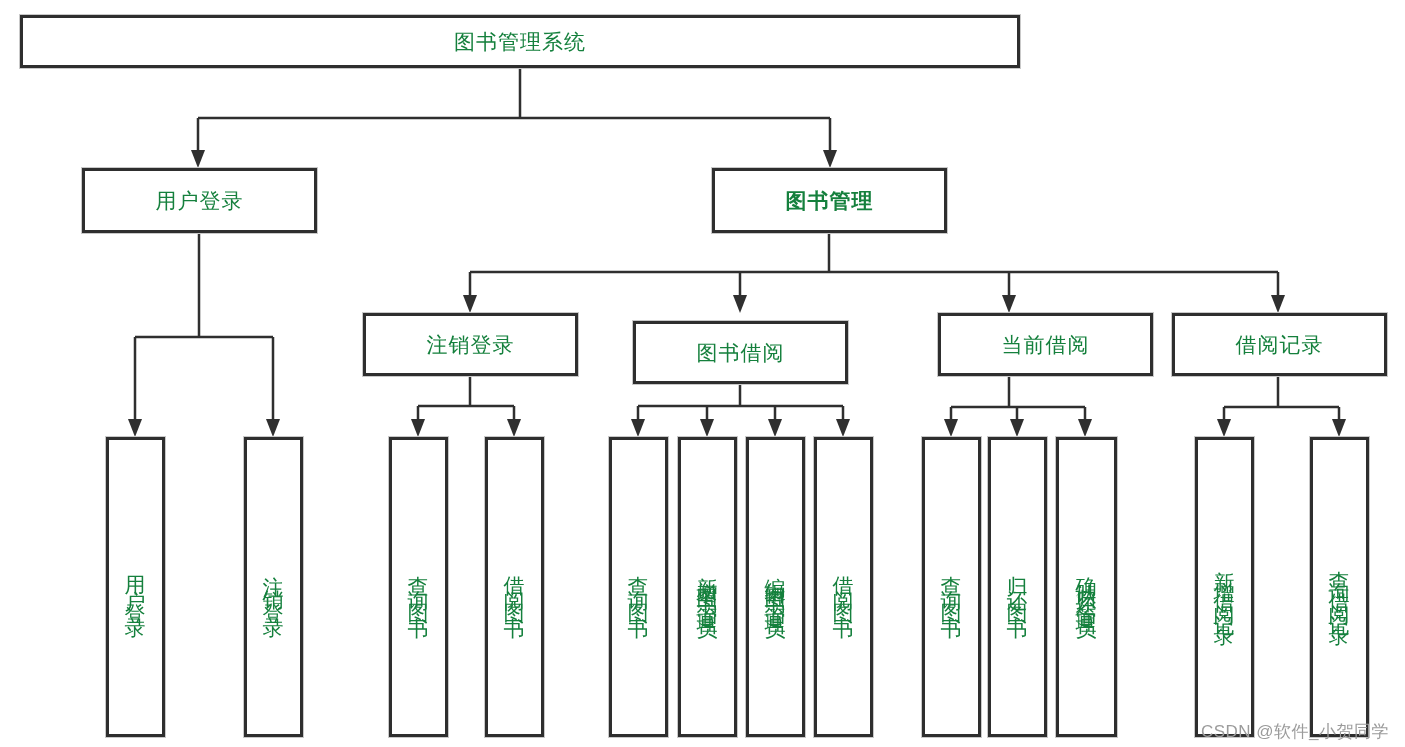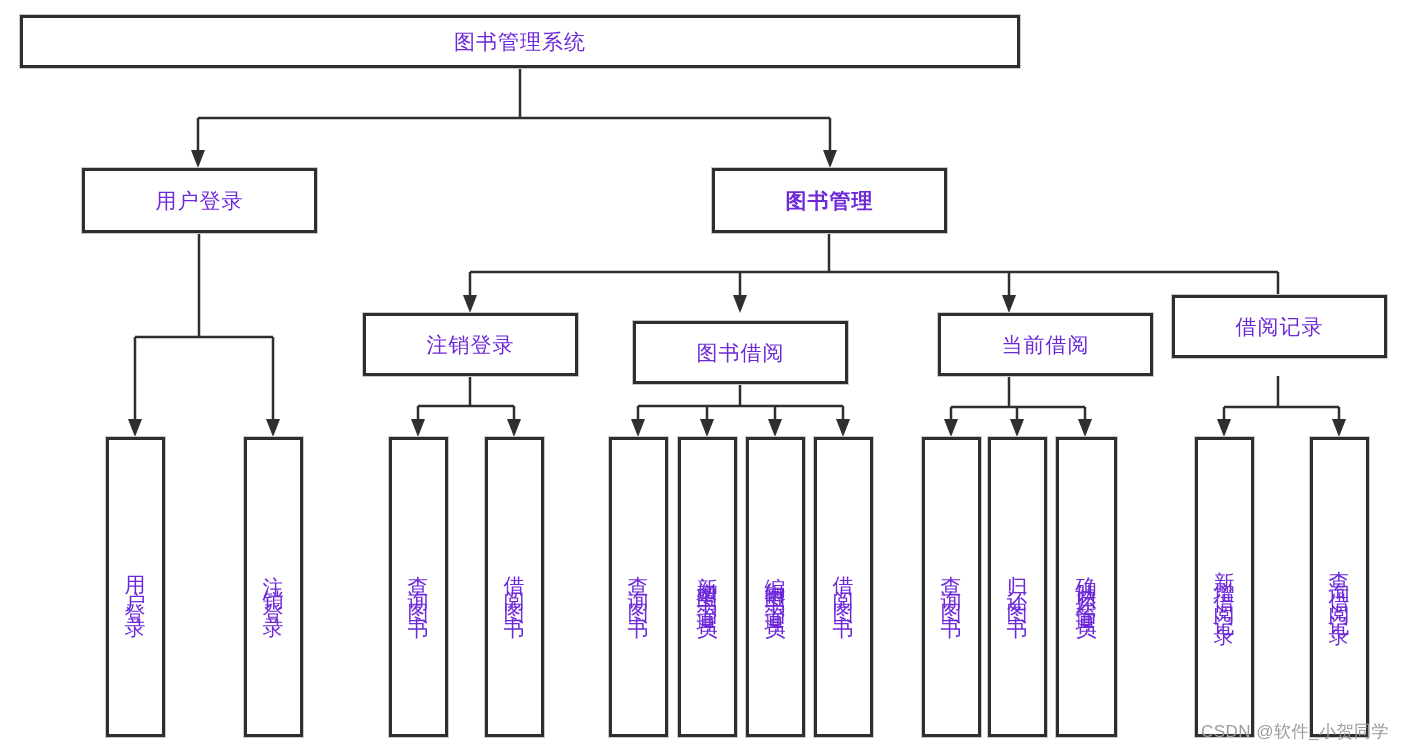--- a/index.html
+++ b/index.html
@@ -20,21 +20,21 @@
     width: 1405px; height: 747px;
   }
   .node {
     position: absolute;
     box-sizing: border-box;
     border: 3px solid #2e2e2e;
     background: #ffffff;
     display: flex;
     align-items: center;
     justify-content: center;
-    color: #6d28d9;
+    color: #15803d;
     font-size: 21px;
     letter-spacing: 1px;
     box-shadow: 0 0 0 1px #c9c9c9;
   }
   .node.leaf {
     writing-mode: vertical-rl;
     text-orientation: mixed;
     letter-spacing: 14px;
     text-align: center;
     line-height: 1;
@@ -88,21 +88,21 @@
   </svg>
 
   <div class="node" style="left:20px; top:15px; width:1000px; height:53px;">图书管理系统</div>
 
   <div class="node" style="left:82px; top:168px; width:235px; height:65px;">用户登录</div>
   <div class="node" style="left:712px; top:168px; width:235px; height:65px;font-weight:bold;">图书管理</div>
 
   <div class="node" style="left:363px; top:313px; width:215px; height:63px;">注销登录</div>
   <div class="node" style="left:633px; top:313px; width:215px; height:63px;margin-top:8px;">图书借阅</div>
   <div class="node" style="left:902px; top:313px; width:215px; height:63px;margin-left:36px;">当前借阅</div>
-  <div class="node" style="left:1172px; top:295px; width:215px; height:63px;">借阅记录</div>
+  <div class="node" style="left:1172px; top:313px; width:215px; height:63px;">借阅记录</div>
 
   <div class="node leaf" style="left:106px; top:437px; width:59px; height:300px;">用户登录</div>
   <div class="node leaf" style="left:244px; top:437px; width:59px; height:300px;">注销登录</div>
 
   <div class="node leaf" style="left:389px; top:437px; width:59px; height:300px;">查询图书</div>
   <div class="node leaf" style="left:485px; top:437px; width:59px; height:300px;">借阅图书</div>
 
   <div class="node leaf" style="left:609px; top:437px; width:59px; height:300px;">查询图书</div>
   <div class="node leaf long" style="left:678px; top:437px; width:59px; height:300px;">新增图书（管理员）</div>
   <div class="node leaf long" style="left:746px; top:437px; width:59px; height:300px;">编辑图书（管理员）</div>

